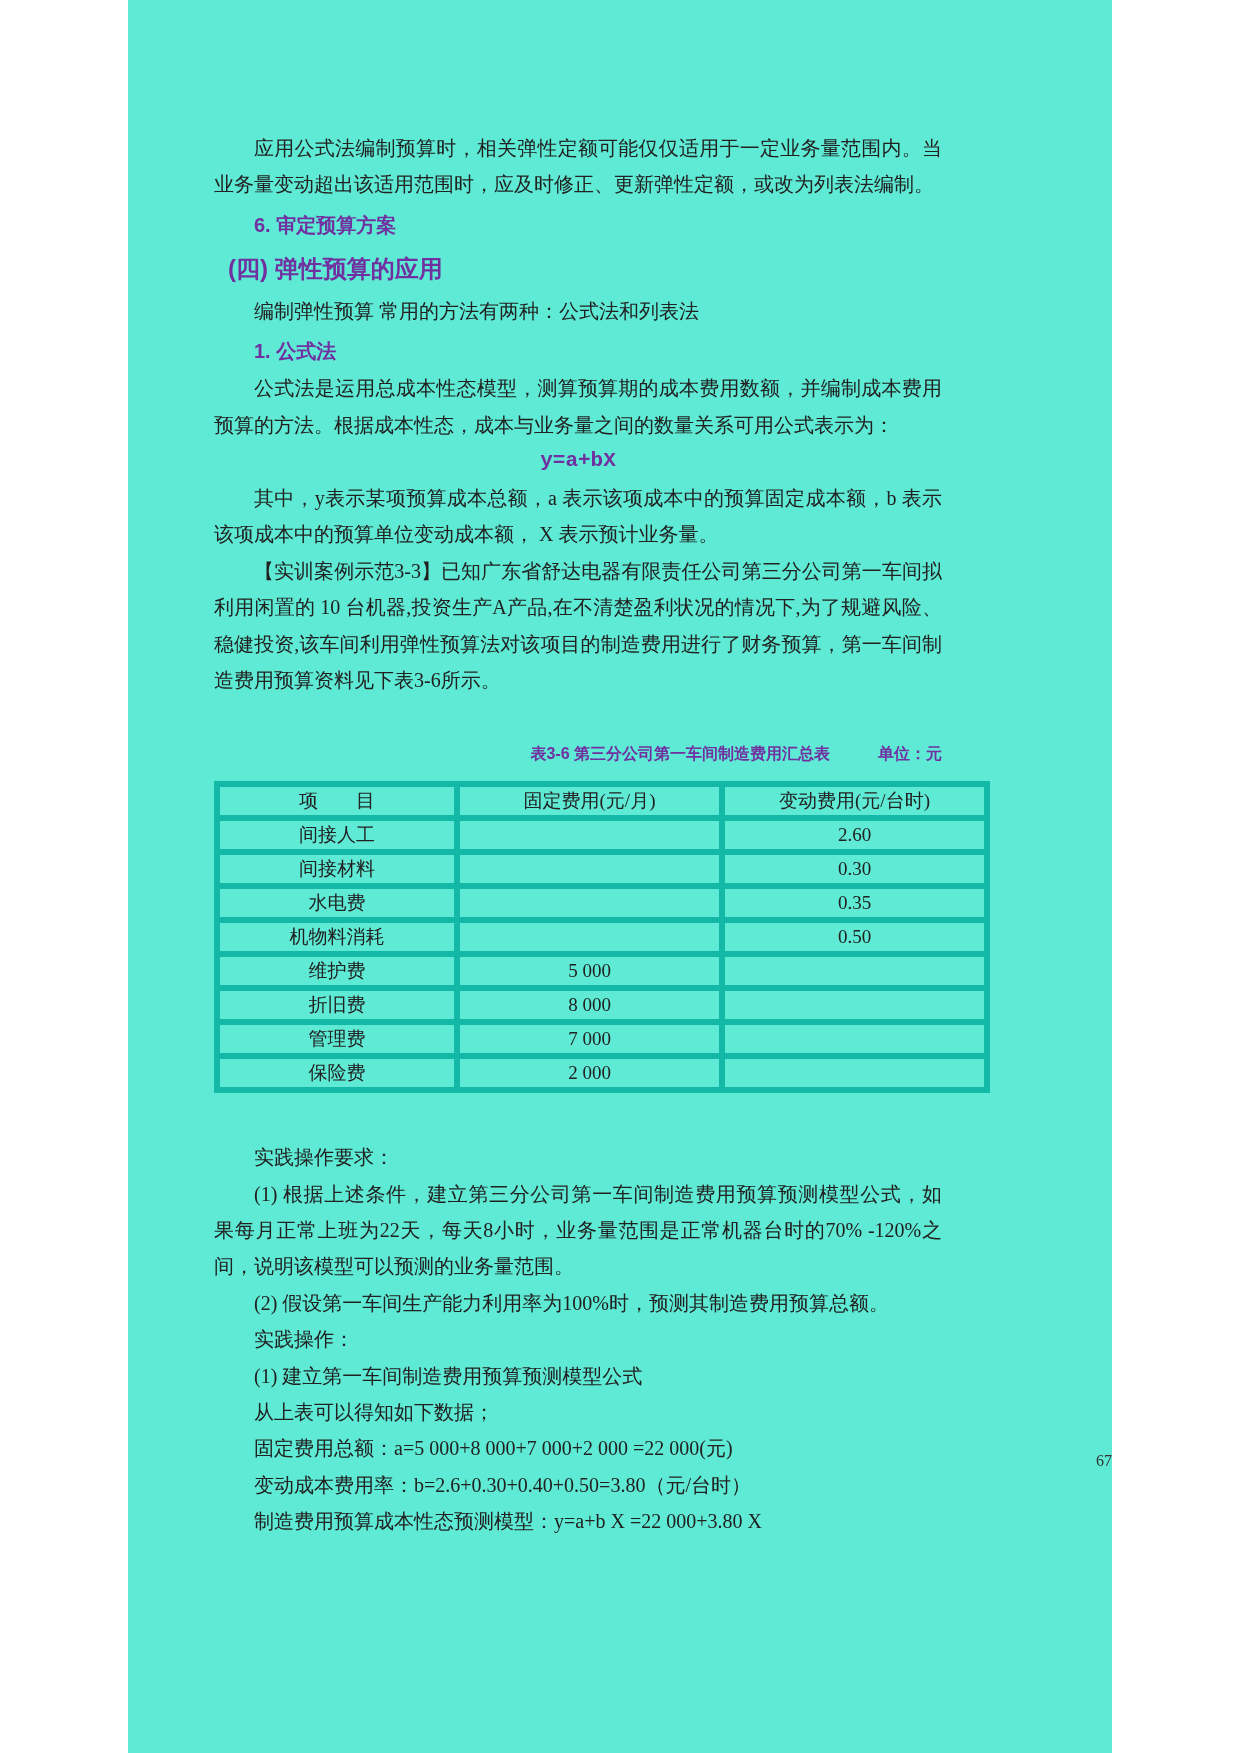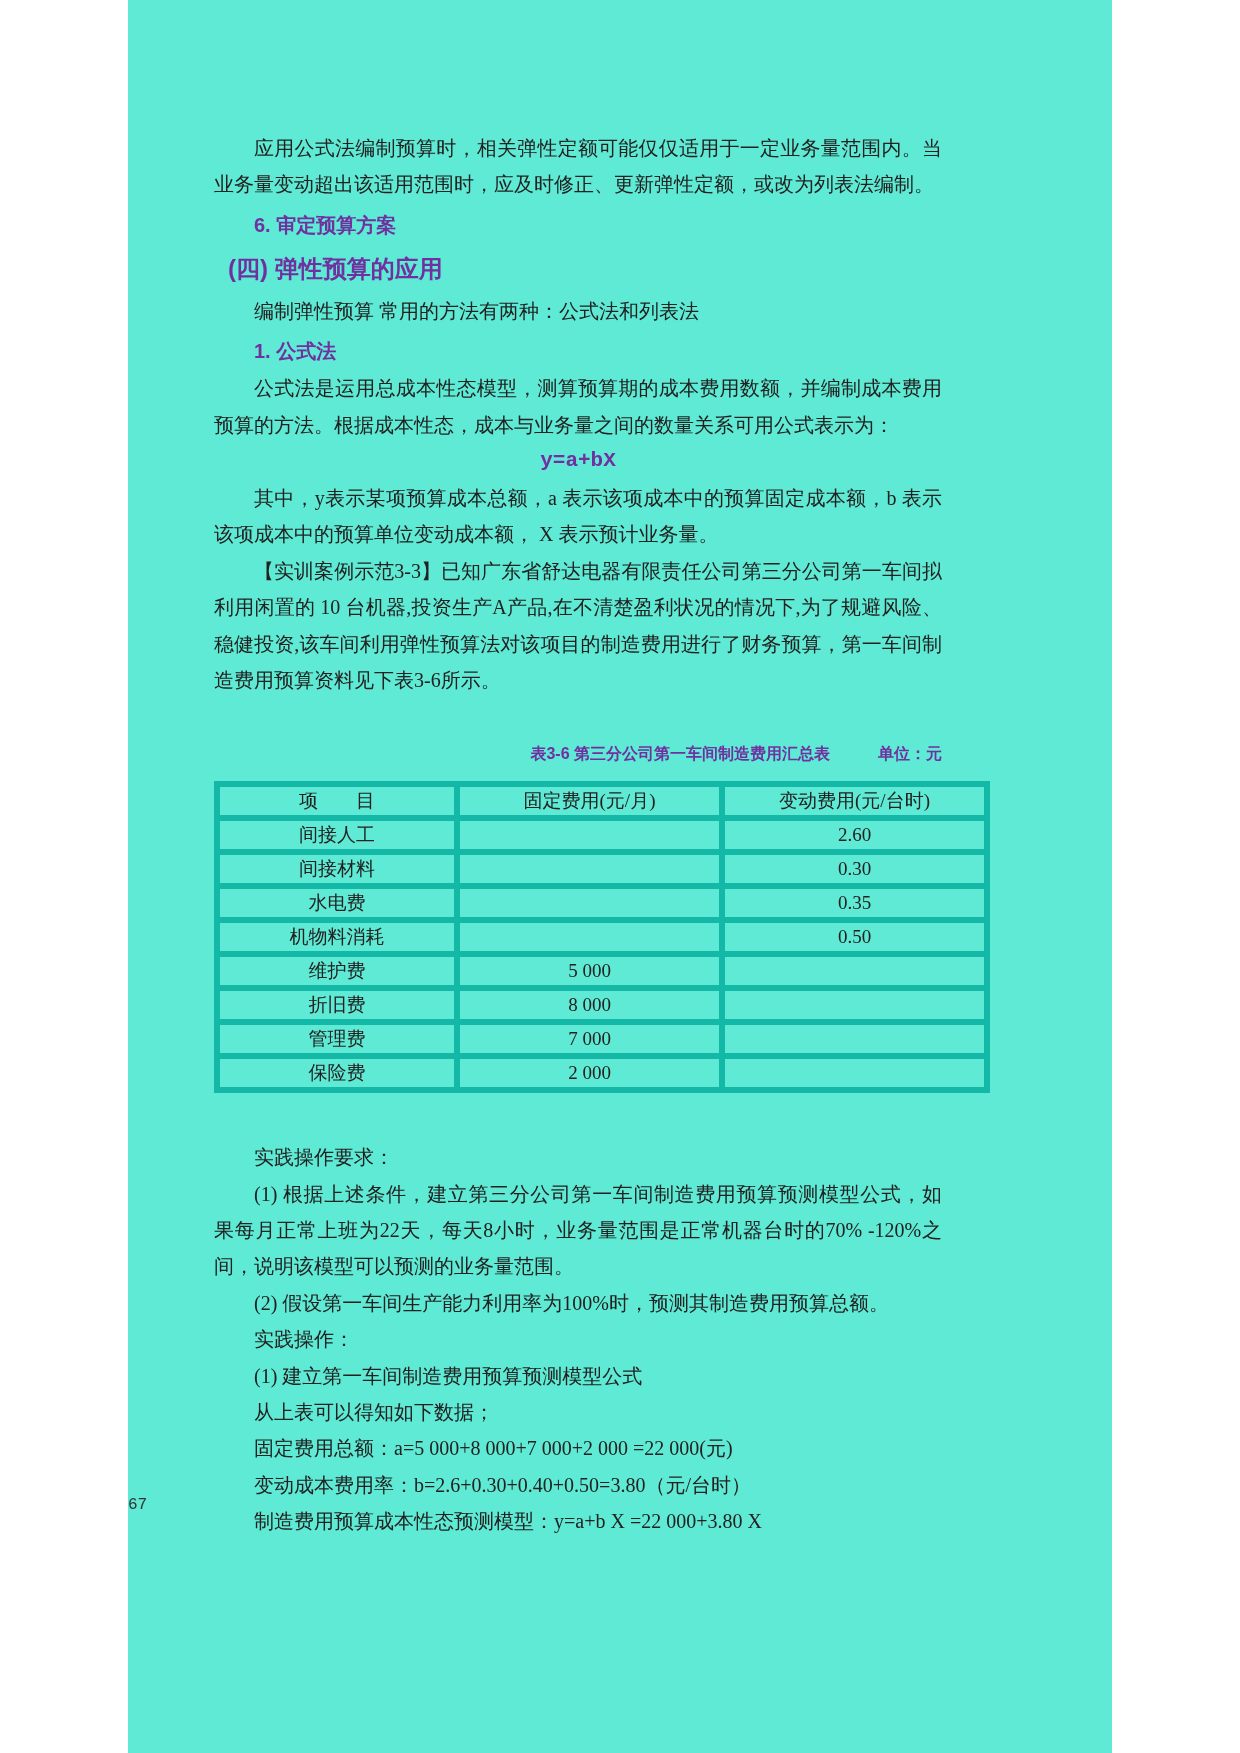--- a/index.html
+++ b/index.html
@@ -65,26 +65,26 @@
     text-align:center;
     height:34px;
     padding:0 6px;
     font-weight:normal;
     font-family:"Liberation Serif","DejaVu Serif",serif;
     color:#212121;
   }
   .practice { margin-top:46px; }
   .page-number {
     position:absolute;
-    top:1496px;
+    top:1452px;
     left:0;
     width:100%;
-    text-align:left;
+    text-align:right;
     font-size:16px;
-    font-family:Liberation Mono, monospace;
+    font-family:Liberation Serif, serif;
     color:#333333;
   }
 </style>
 </head>
 <body>
 
 <div class="page">
 
   <p class="para">应用公式法编制预算时，相关弹性定额可能仅仅适用于一定业务量范围内。当业务量变动超出该适用范围时，应及时修正、更新弹性定额，或改为列表法编制。</p>
 

